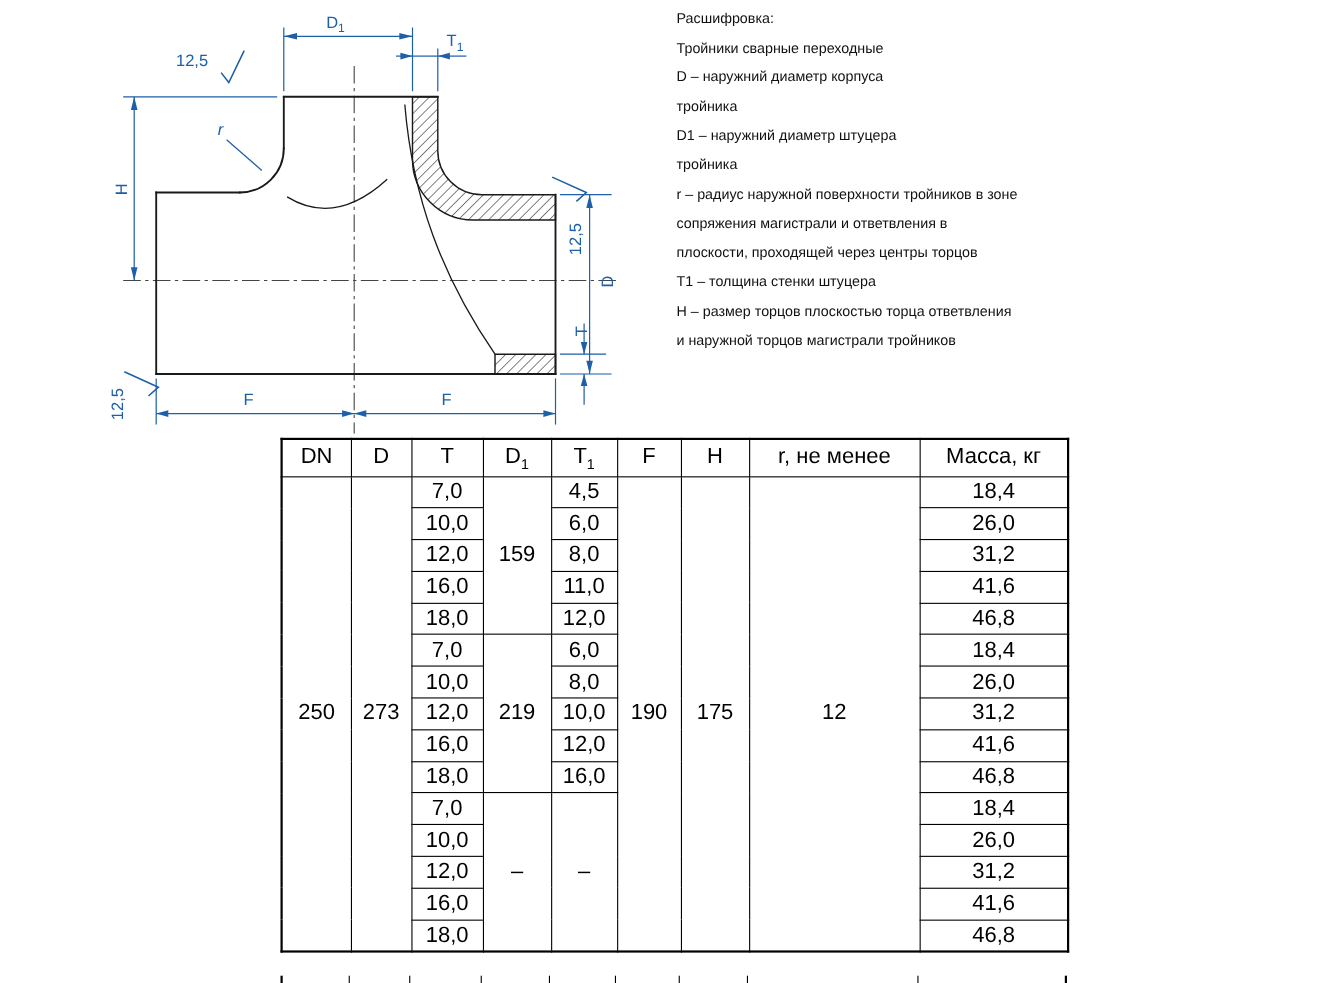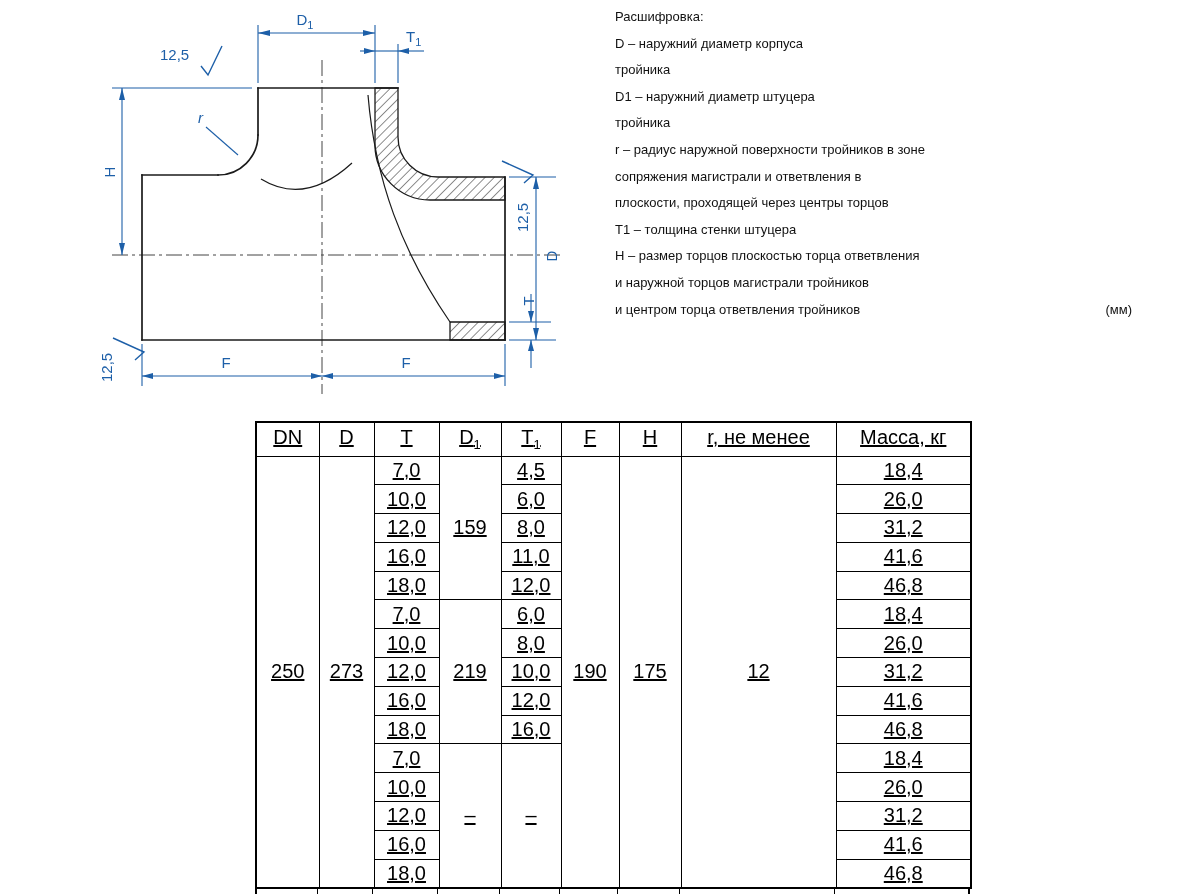--- a/index.html
+++ b/index.html
@@ -23,21 +23,21 @@
   .dimtext .sub{font-size:11px;}
   .check{stroke:var(--dim);stroke-width:1.4;fill:none;}
 
   
   #legend{position:absolute;left:615px;top:4px;width:525px;
     font-size:13px;line-height:26.6px;color:#111;}
   #legend .line{white-space:nowrap;position:relative;}
   #legend .unit{position:absolute;right:8px;}
 
   
-  #spec-table-wrap{position:absolute;left:255px;top:421px;text-decoration:underline;}
+  #spec-table-wrap{position:absolute;left:255px;top:398px;}
   table{border-collapse:collapse;table-layout:fixed;width:715px;border:2px solid #000;}
   th,td{border:1.5px solid #000;text-align:center;vertical-align:middle;
     font-size:20px;color:#000;padding:0;}
   th{height:34px;font-weight:normal;}
   th sub{font-size:13px;}
   tr.data-row{height:28.8px;}
   
   #stub{position:absolute;left:255px;top:887px;width:715px;height:7px;display:flex;}
   #stub div{border-right:1.5px solid #000;height:7px;}
   #stub div:first-child{border-left:2px solid #000;}
@@ -155,34 +155,31 @@
       <line class="dim" x1="531" y1="294" x2="531" y2="322"></line>
       <line class="dim" x1="531" y1="368" x2="531" y2="340"></line>
       <polygon class="dimarrow" points="531,322 528,311 534,311"></polygon>
       <polygon class="dimarrow" points="531,340 528,351 534,351"></polygon>
       <text class="dimtext" transform="translate(534,301) rotate(-90)" text-anchor="middle">T</text>
     </g>
   </svg>
 
   <div id="legend">
     <div class="line">Расшифровка:</div>
+    <div class="line">Тройники сварные переходные</div>
     <div class="line">D – наружний диаметр корпуса</div>
     <div class="line">тройника</div>
     <div class="line">D1 – наружний диаметр штуцера</div>
     <div class="line">тройника</div>
     <div class="line">r – радиус наружной поверхности тройников в зоне</div>
     <div class="line">сопряжения магистрали и ответвления в</div>
     <div class="line">плоскости, проходящей через центры торцов</div>
     <div class="line">Т1 – толщина стенки штуцера</div>
     <div class="line">H – размер торцов плоскостью торца ответвления</div>
     <div class="line">и наружной торцов магистрали тройников</div>
-    <div class="line">
-      <span>и центром торца ответвления тройников</span>
-      <span class="unit">(мм)</span>
-    </div>
   </div>
 
   <div id="spec-table-wrap">
     <table>
       <colgroup>
         <col class="w0">
           <col class="w1">
           <col class="w2">
           <col class="w3">
           <col class="w4">

